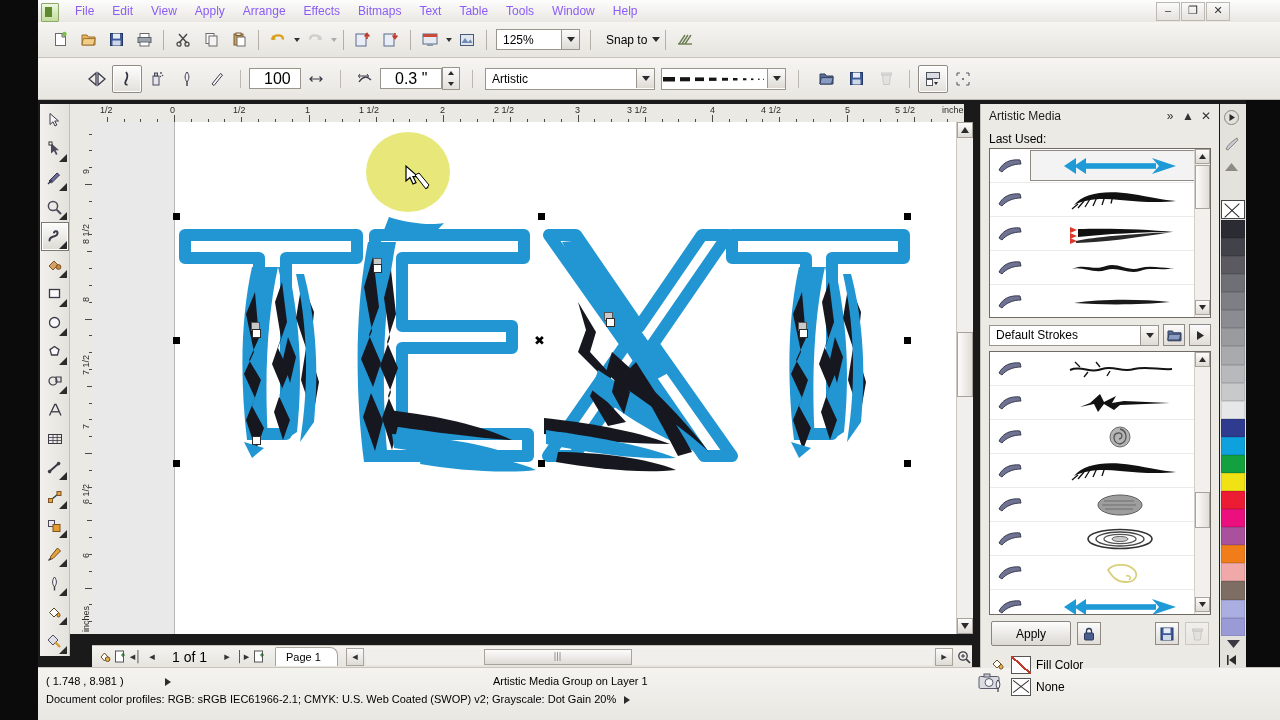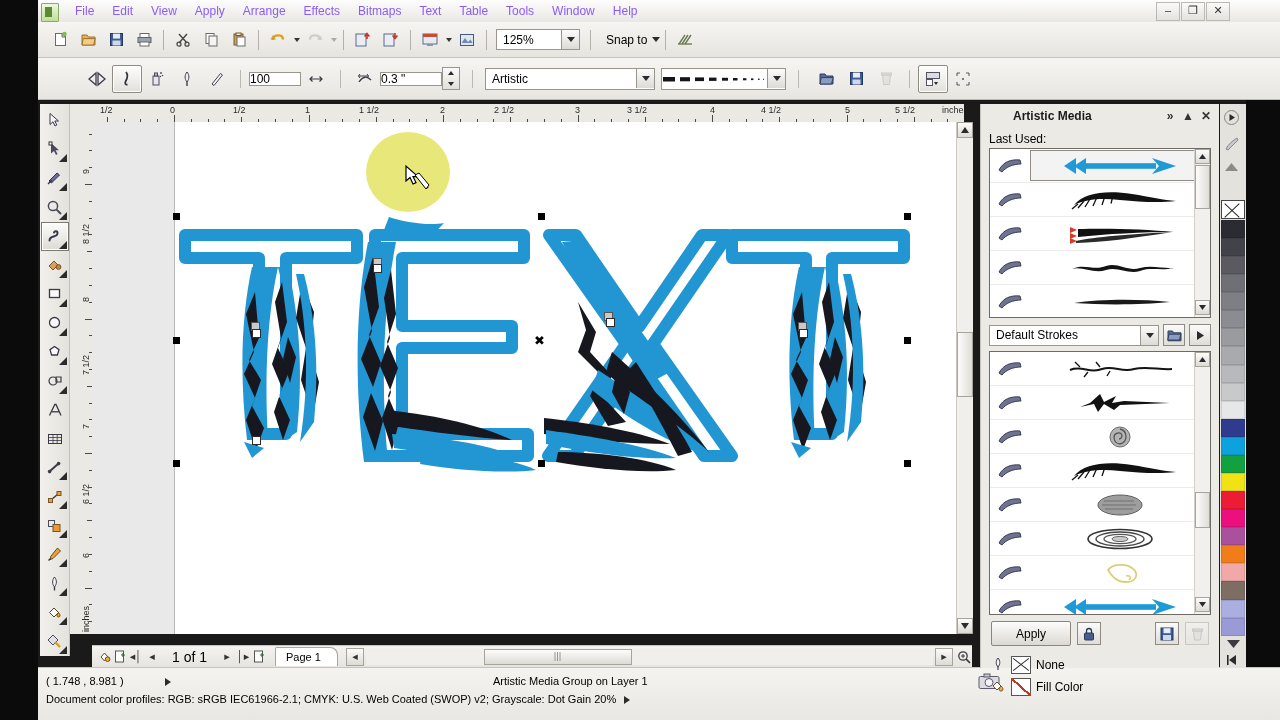--- a/index.html
+++ b/index.html
@@ -42,22 +42,22 @@
 
   
   #toolbar2{position:absolute;left:38px;top:58px;width:1242px;height:42px;
     background:linear-gradient(#f6f5f2,#e8e6e1);border-bottom:1px solid #bdb9b2;
     display:flex;align-items:center;padding-left:44px;box-sizing:border-box;}
   .pbtn{width:28px;height:26px;display:flex;align-items:center;justify-content:center;
     border:1px solid transparent;border-radius:2px;cursor:default;}
   .pbtn.on{background:linear-gradient(#fdfdfd,#e2e0da);border:1px solid #8f8b84;
     box-shadow:inset 0 0 0 1px #fff;}
   .pbtn.dis{opacity:.35;}
-  .numfield{width:52px;height:14px;border:1px solid #9a968e;background:#fff;
-    display:flex;align-items:center;padding-left:0;box-sizing:border-box;font-size:12px;}
+  .numfield{width:52px;height:21px;border:1px solid #9a968e;background:#fff;
+    display:flex;align-items:center;padding-left:14px;box-sizing:border-box;font-size:16px;}
   .spin{width:16px;height:21px;border:1px solid #9a968e;background:linear-gradient(#fbfbfb,#e2e0da);
     display:flex;flex-direction:column;cursor:default;}
   .spin div{flex:1;display:flex;align-items:center;justify-content:center;}
   .spin .up:after{content:"";border-left:3px solid transparent;border-right:3px solid transparent;
     border-bottom:4px solid #2b2b2b;}
   .spin .dn:after{content:"";border-left:3px solid transparent;border-right:3px solid transparent;
     border-top:4px solid #2b2b2b;}
   #presetsel{width:170px;height:22px;border:1px solid #9a968e;background:#fff;
     display:flex;align-items:center;padding-left:6px;box-sizing:border-box;font-size:12px;}
   #strokesel{width:125px;height:22px;border:1px solid #9a968e;background:#fff;
@@ -124,21 +124,21 @@
   #coords{position:absolute;left:8px;top:7px;}
   #selinfo{position:absolute;left:455px;top:7px;}
   #profiles{position:absolute;left:8px;top:25px;}
   .tri{display:inline-block;width:0;height:0;border-top:4px solid transparent;
     border-bottom:4px solid transparent;border-left:6px solid #2b2b2b;vertical-align:middle;margin-left:5px;}
 
   
   #docker{position:absolute;left:980px;top:104px;width:238px;height:564px;
     background:#eceae5;border-left:1px solid #c4c0b8;}
   #dockhdr{height:24px;display:flex;align-items:center;padding:0 4px 0 8px;
-    font-size:12px;font-weight:bold;color:#1b1b1b;margin-left:24px;}
+    font-size:12px;font-weight:normal;color:#1b1b1b;}
   .dockbtn{width:18px;height:18px;display:flex;align-items:center;justify-content:center;
     cursor:default;color:#333;font-size:12px;}
   #lastused{padding:4px 8px 2px 8px;font-size:12px;}
   .strokelist{margin:0 8px;border:1px solid #6f6b64;background:#fff;position:relative;overflow:hidden;}
   .srow{height:33px;display:flex;align-items:center;border-bottom:1px solid #ebebeb;cursor:default;}
   .sicon{width:40px;height:33px;display:flex;align-items:center;justify-content:center;flex:none;}
   .spreview{flex:1;height:31px;display:flex;align-items:center;justify-content:center;overflow:hidden;}
   .srow.sel .spreview{border:1px solid #8f8b84;background:#f3f3f3;box-sizing:border-box;}
   .listsb{position:absolute;right:0;top:0;width:15px;height:100%;background:#f1f0ec;border-left:1px solid #d4d0c8;}
   .listsb .sbtn{width:15px;height:15px;background:linear-gradient(#fcfcfc,#dedbd5);
@@ -1100,36 +1100,36 @@
             <path d="M2.5 4 h8 l-1 9 h-6 Z" fill="#d3d3d3" stroke="#8a8a8a"></path>
             <rect x="1.5" y="2" width="10" height="2" fill="#c2c2c2" stroke="#8a8a8a"></rect>
           </svg>
       </div>
     </div>
 
     <div id="fillrows">
       <div class="fillrow">
         <span>
           <svg width="15" height="14" viewBox="0 0 15 14">
-              <path d="M7 1 C9.4 3.6 9.4 7.4 7 10 C4.6 7.4 4.6 3.6 7 1 Z" fill="#f4f4f8" stroke="#3d3d4d"></path>
-              <path d="M7 10 v3" stroke="#3d3d4d" stroke-width="1.2"></path>
-            </svg>
-        </span>
-        <span class="swatchx"></span>
-        <span>None</span>
+              <path d="M2 7 L6 3 L10 7 L6 11 Z" fill="#fff" stroke="#6a5020"></path>
+              <path d="M10 7 C12.6 9 12.6 12 10 12 C7.6 12 7.6 9 10 7 Z" fill="#e8b04a" stroke="#6a5020"></path>
+            </svg>
+        </span>
+        <span class="swatchnone"></span>
+        <span>Fill Color</span>
       </div>
       <div class="fillrow">
         <span>
           <svg width="15" height="14" viewBox="0 0 15 14">
-              <path d="M2 7 L6 3 L10 7 L6 11 Z" fill="#fff" stroke="#6a5020"></path>
-              <path d="M10 7 C12.6 9 12.6 12 10 12 C7.6 12 7.6 9 10 7 Z" fill="#e8b04a" stroke="#6a5020"></path>
-            </svg>
-        </span>
-        <span class="swatchnone"></span>
-        <span>Fill Color</span>
+              <path d="M7 1 C9.4 3.6 9.4 7.4 7 10 C4.6 7.4 4.6 3.6 7 1 Z" fill="#f4f4f8" stroke="#3d3d4d"></path>
+              <path d="M7 10 v3" stroke="#3d3d4d" stroke-width="1.2"></path>
+            </svg>
+        </span>
+        <span class="swatchx"></span>
+        <span>None</span>
       </div>
     </div>
   </div>
 
   <div id="rightstrip">
     <div class="ptbtn" style="height:26px;">
       <svg width="17" height="17" viewBox="0 0 17 17">
           <circle cx="8.5" cy="8.5" r="7" fill="#e3e1db" stroke="#8a8680"></circle>
           <path d="M6.5 5 L12 8.5 L6.5 12 Z" fill="#2b2b2b"></path>
         </svg>

